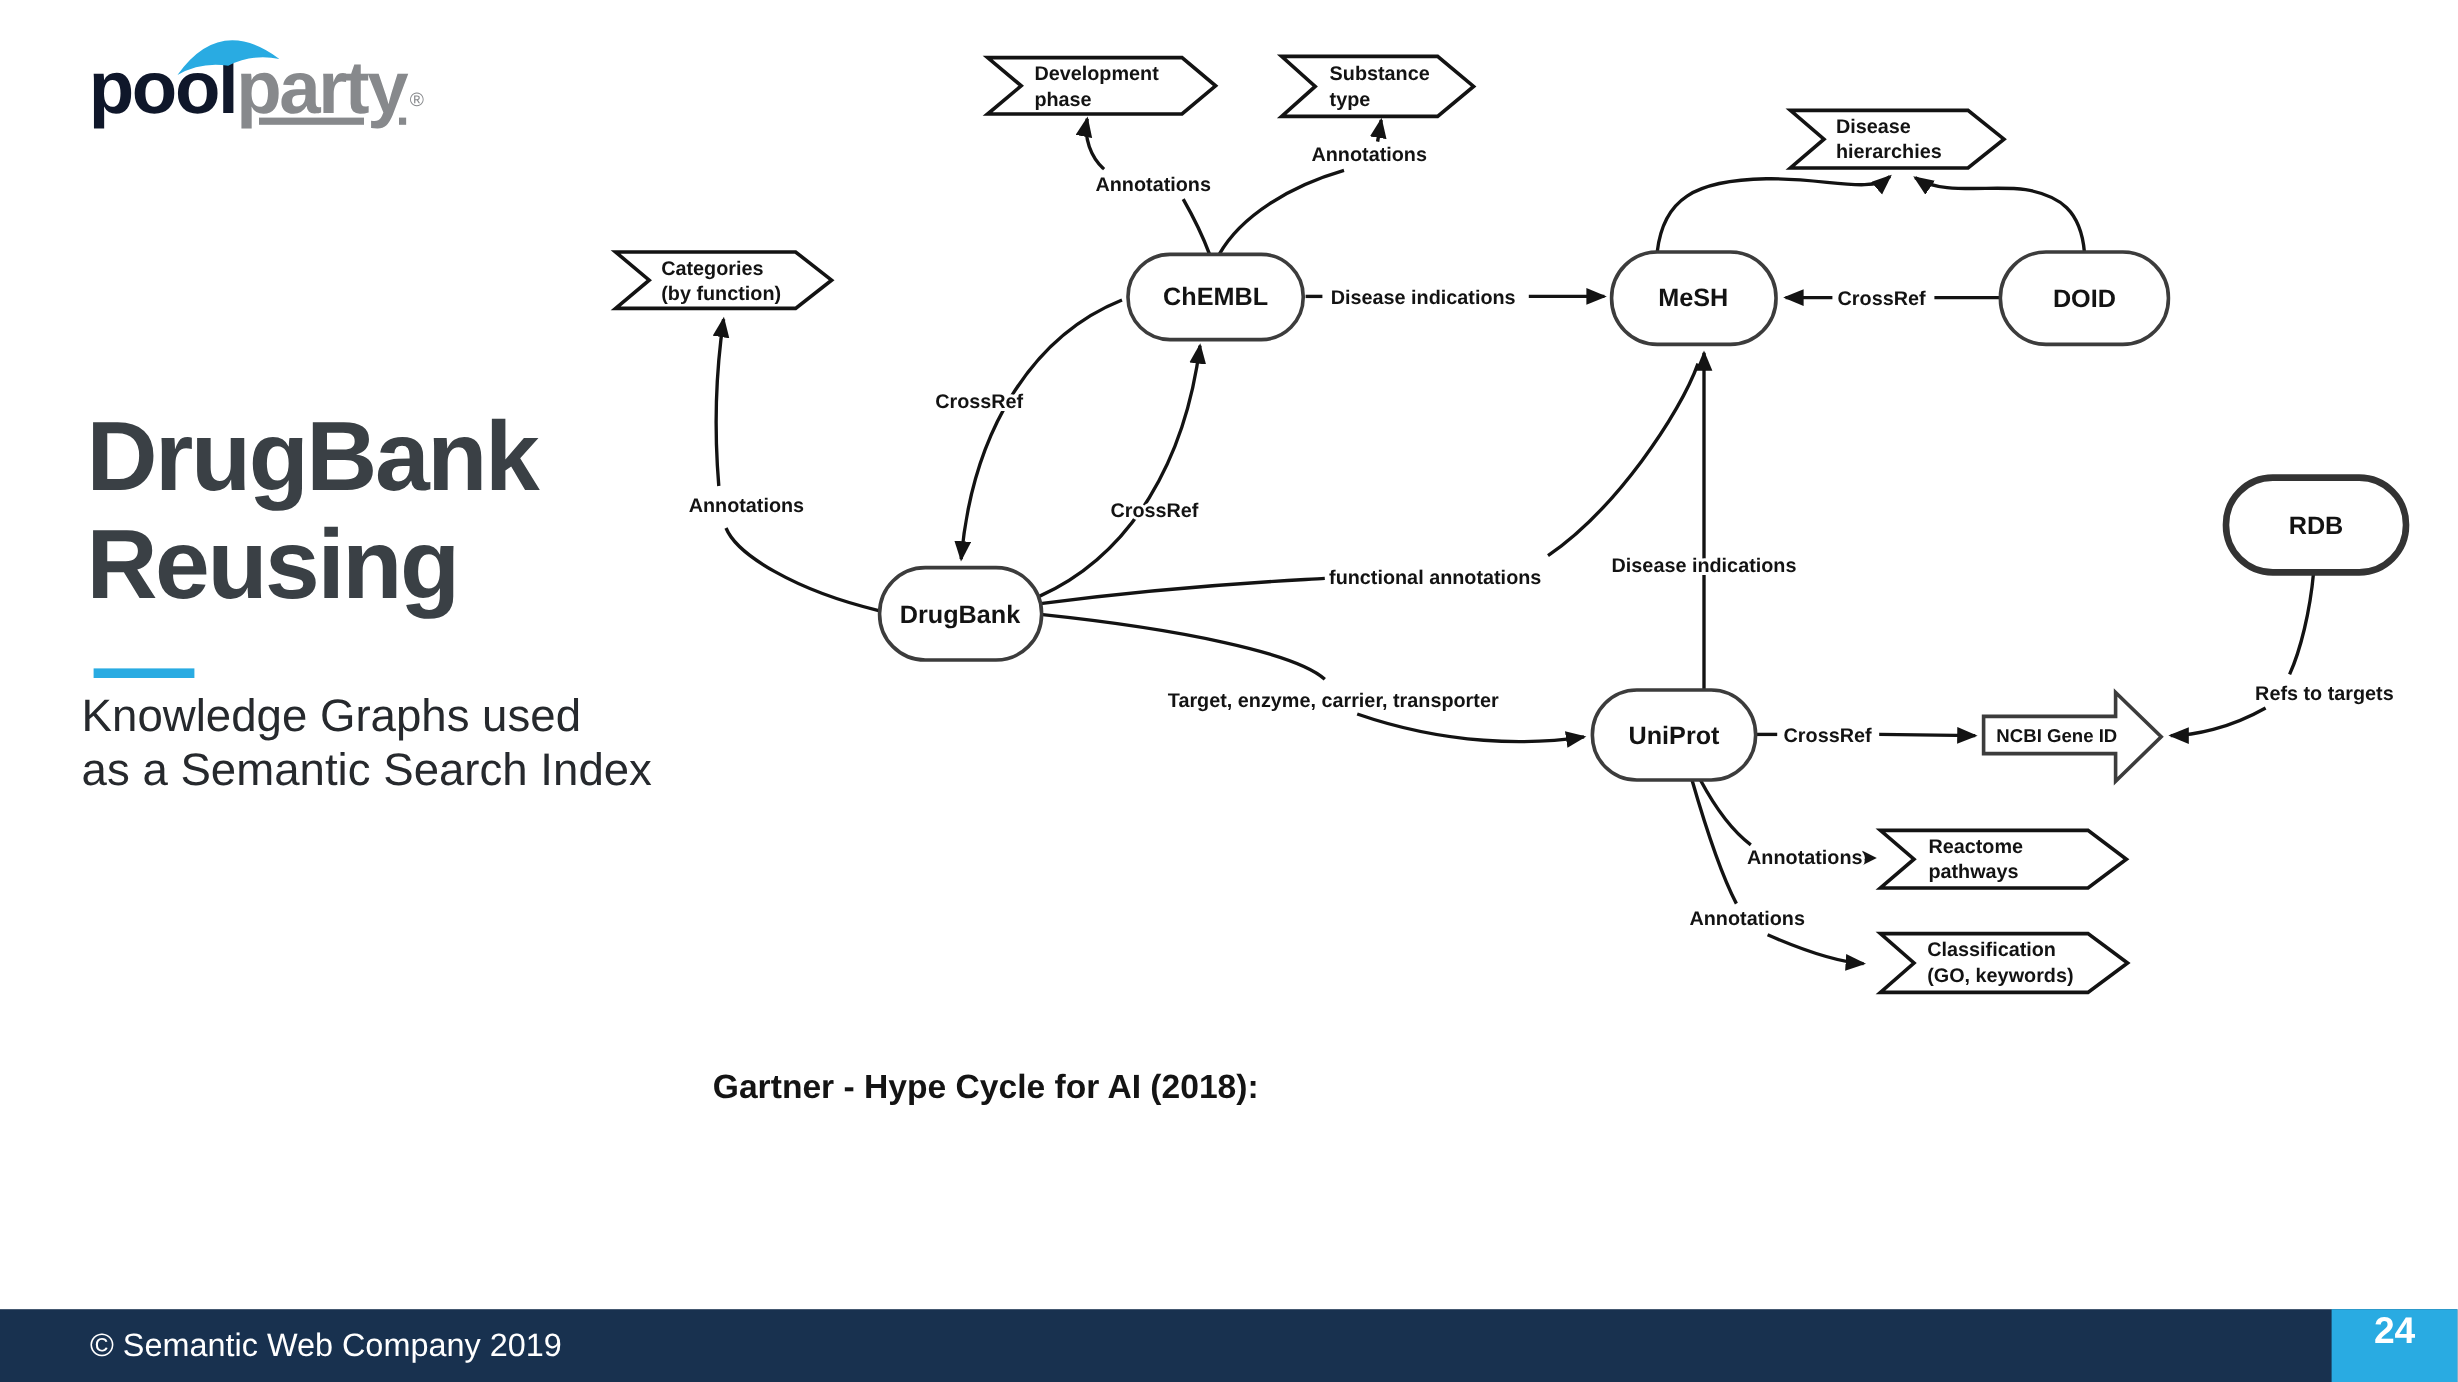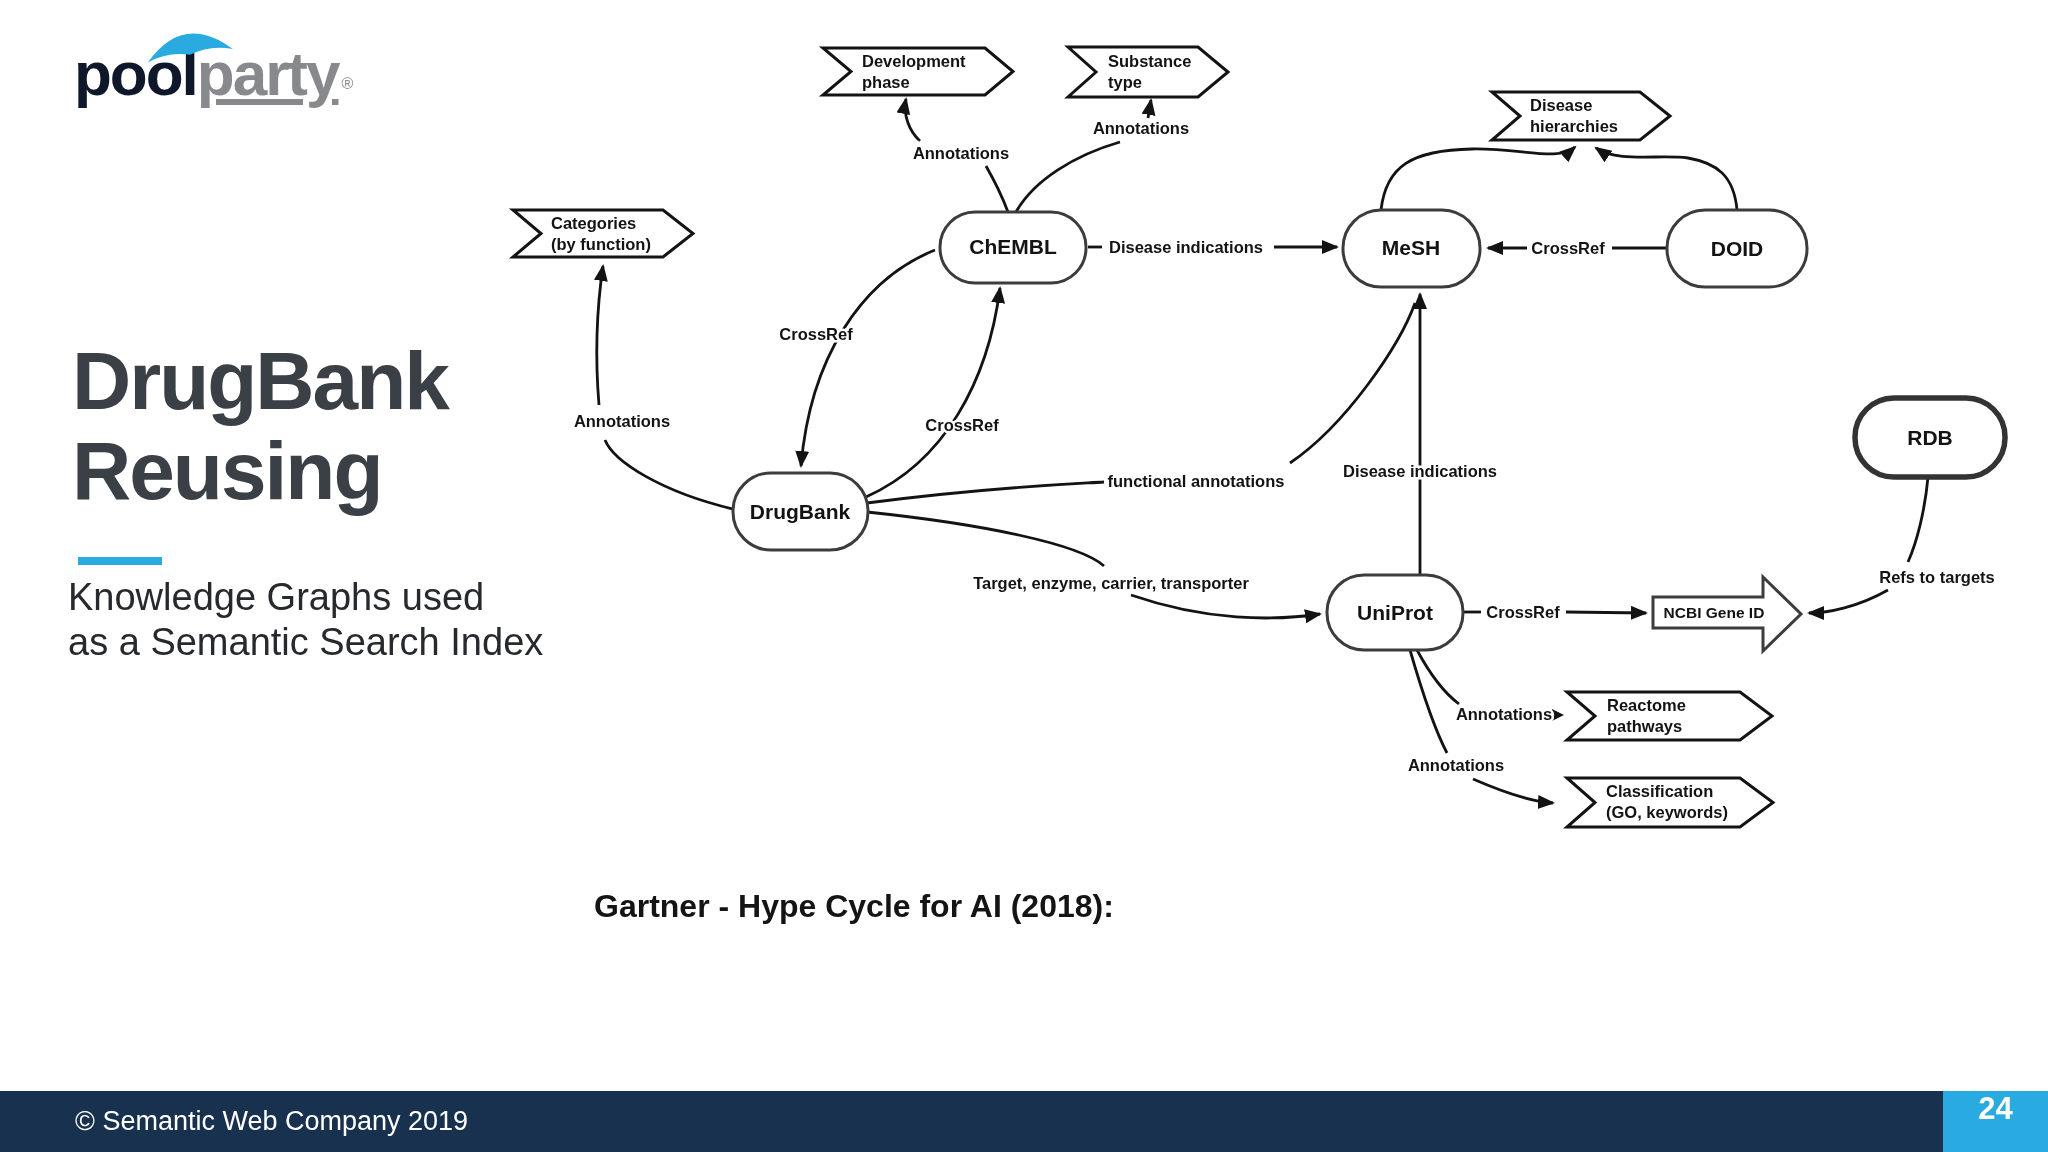--- a/index.html
+++ b/index.html
@@ -12,21 +12,21 @@
   .logo .pool{color:#0f172a;}
   .logo .party{color:#87898C;text-decoration:underline;}
   .logo .reg{font-size:16px;color:#87898C;letter-spacing:0;vertical-align:6px;margin-left:3px;font-weight:normal;}
   .umbrella{position:absolute;left:142px;top:22px;width:92px;height:38px;transform:rotate(-9deg);}
   
   .title{position:absolute;left:72px;top:336px;font-size:82px;font-weight:bold;color:#3A4045;line-height:90px;letter-spacing:-2px;}
   .rule{position:absolute;left:78px;top:557px;width:84px;height:8px;background:#29ABE2;}
   .subtitle{position:absolute;left:68px;top:575px;font-size:38px;color:#26292D;line-height:45px;}
   
   .quote{position:absolute;left:594px;top:885px;font-size:31px;color:#141414;line-height:42px;}
-  .quote .heading{font-weight:bold;font-size:32px;}
+  .quote .heading{font-weight:bold;font-size:28px;}
   
   .footer{position:absolute;left:0;top:1091px;width:2048px;height:61px;background:#18314F;}
   .footer .copyright{position:absolute;left:75px;top:0;height:51px;line-height:61px;color:#ffffff;font-size:27px;}
   .page-badge{position:absolute;right:0;top:1091px;width:105px;height:61px;background:#29ABE2;color:#ffffff;
     font-weight:bold;font-size:31px;display:flex;align-items:flex-start;justify-content:center;}
   
   svg.diagram{position:absolute;left:0;top:0;}
   .edge{fill:none;stroke:#131313;stroke-width:2.8;}
   .node{fill:#ffffff;stroke:#3c3c3c;stroke-width:3;}
   .node-heavy{fill:#ffffff;stroke:#333333;stroke-width:5.5;}

